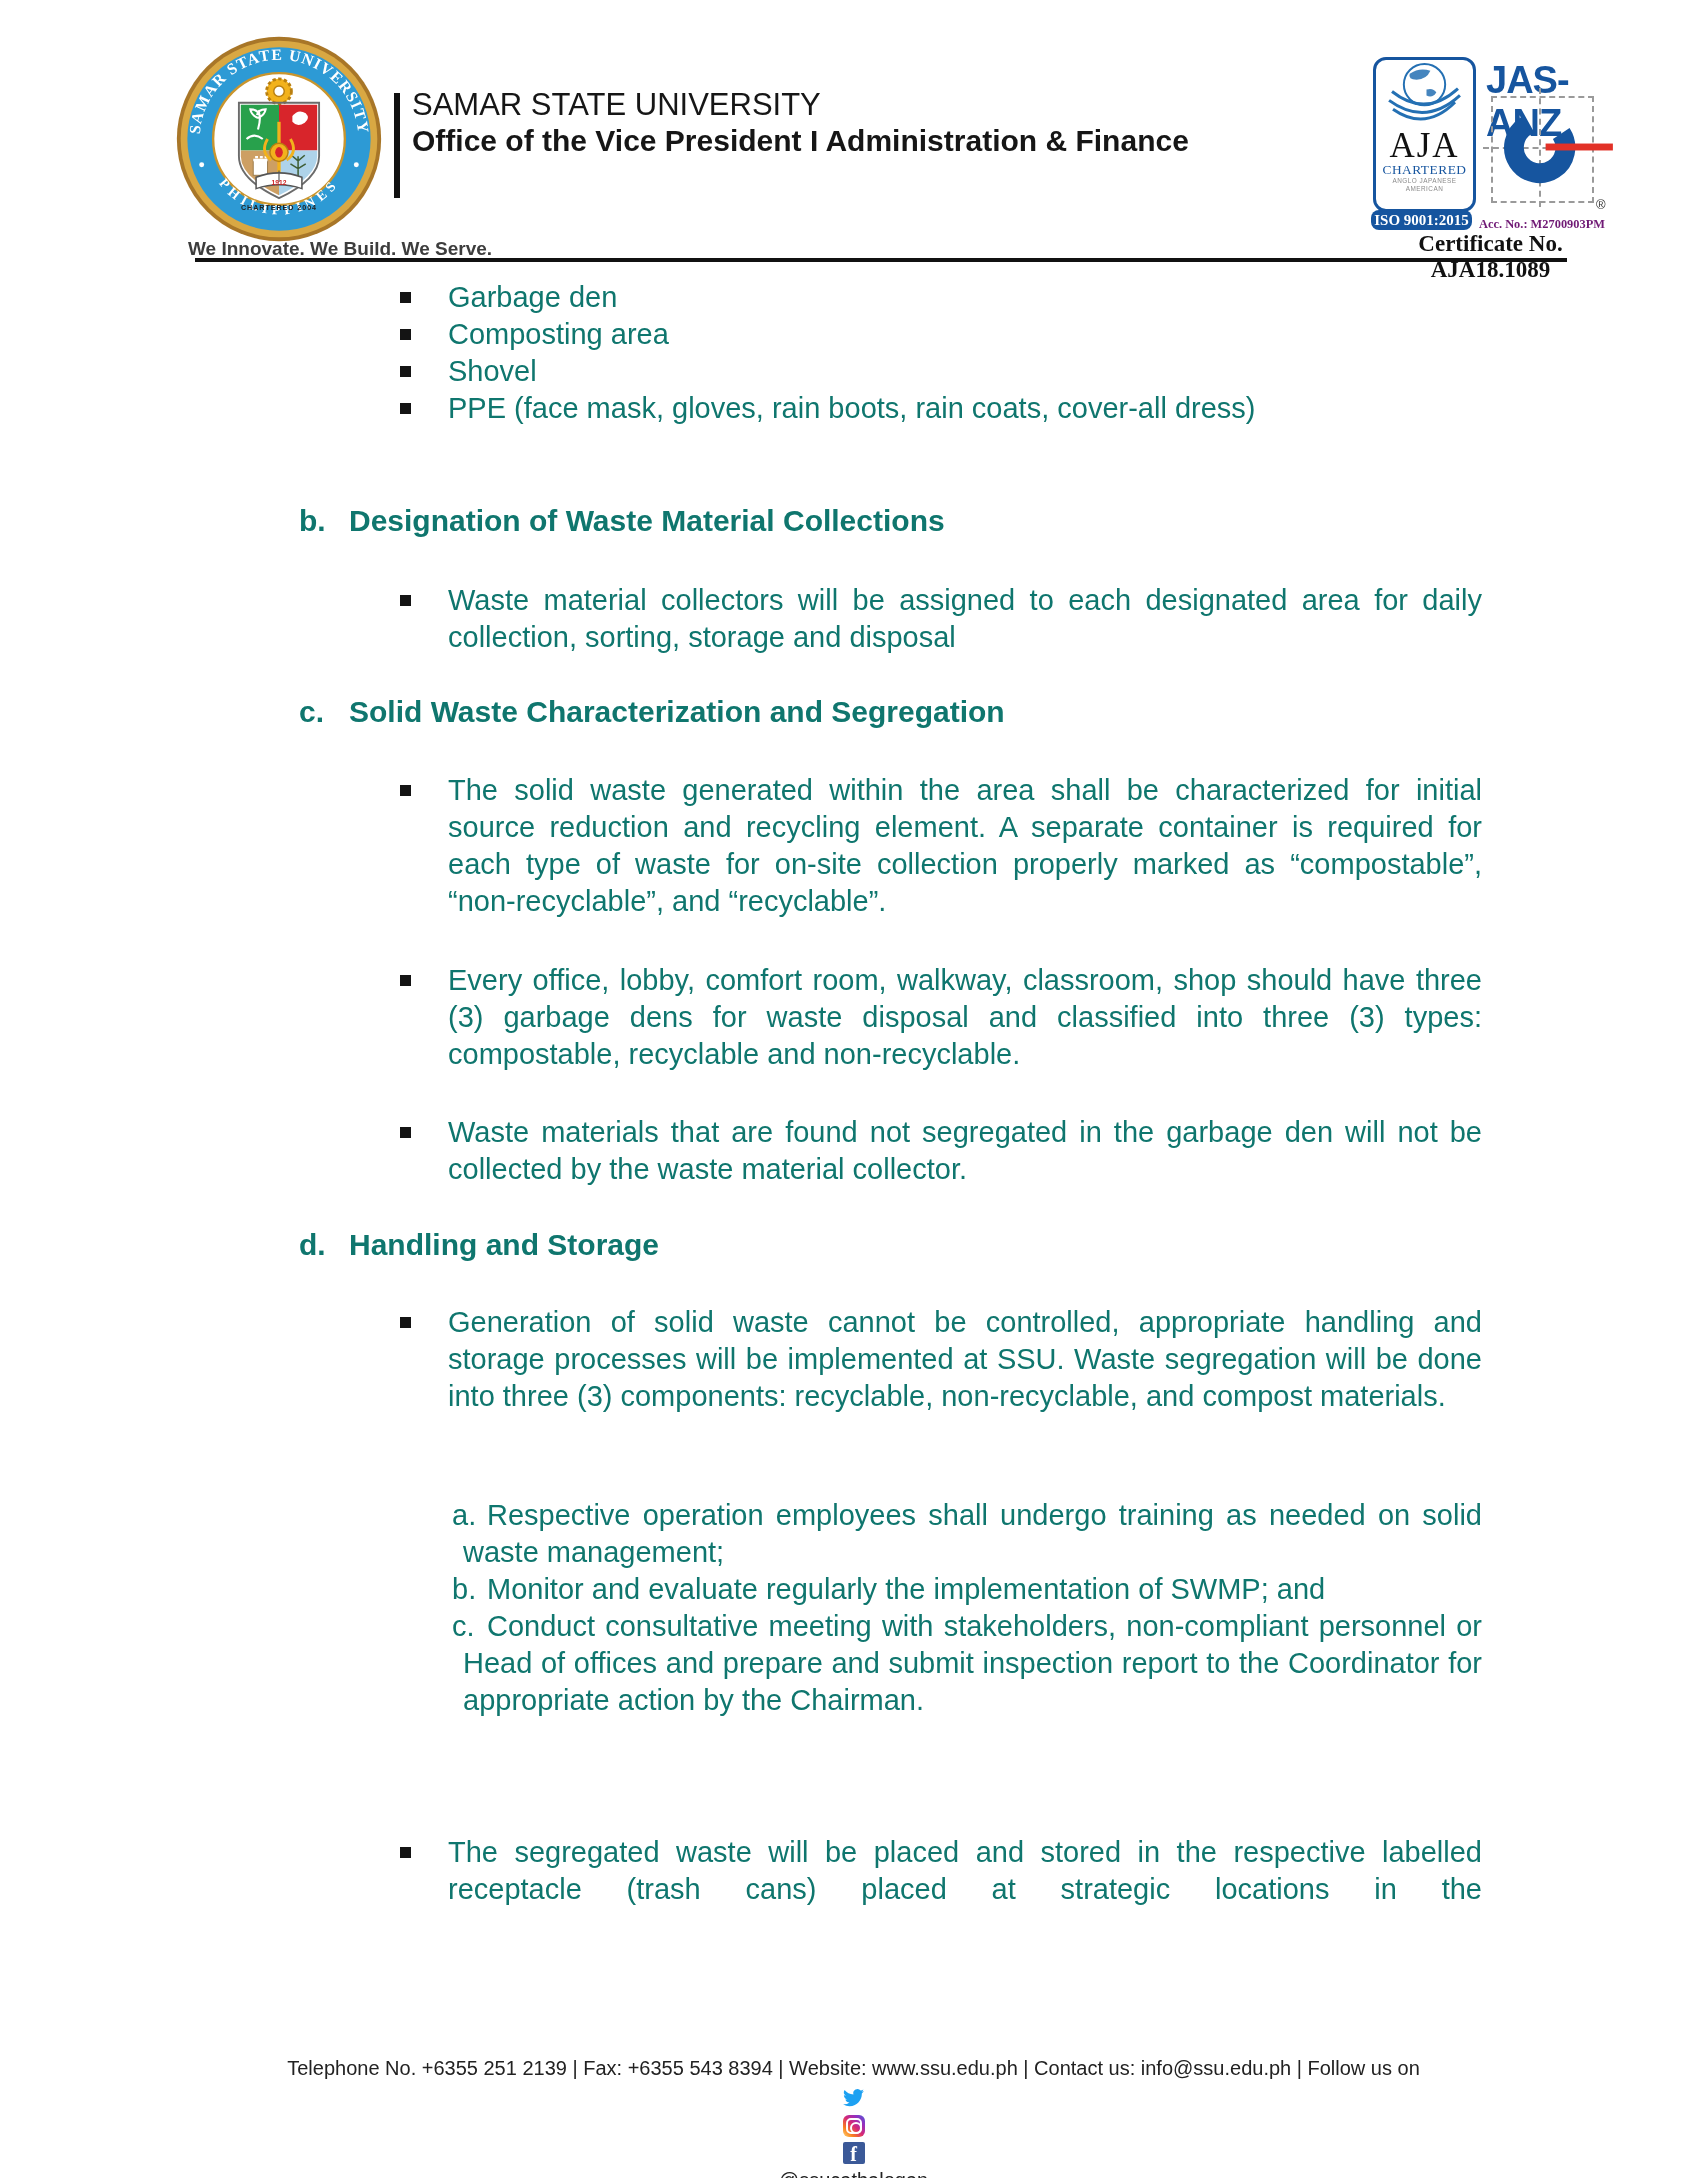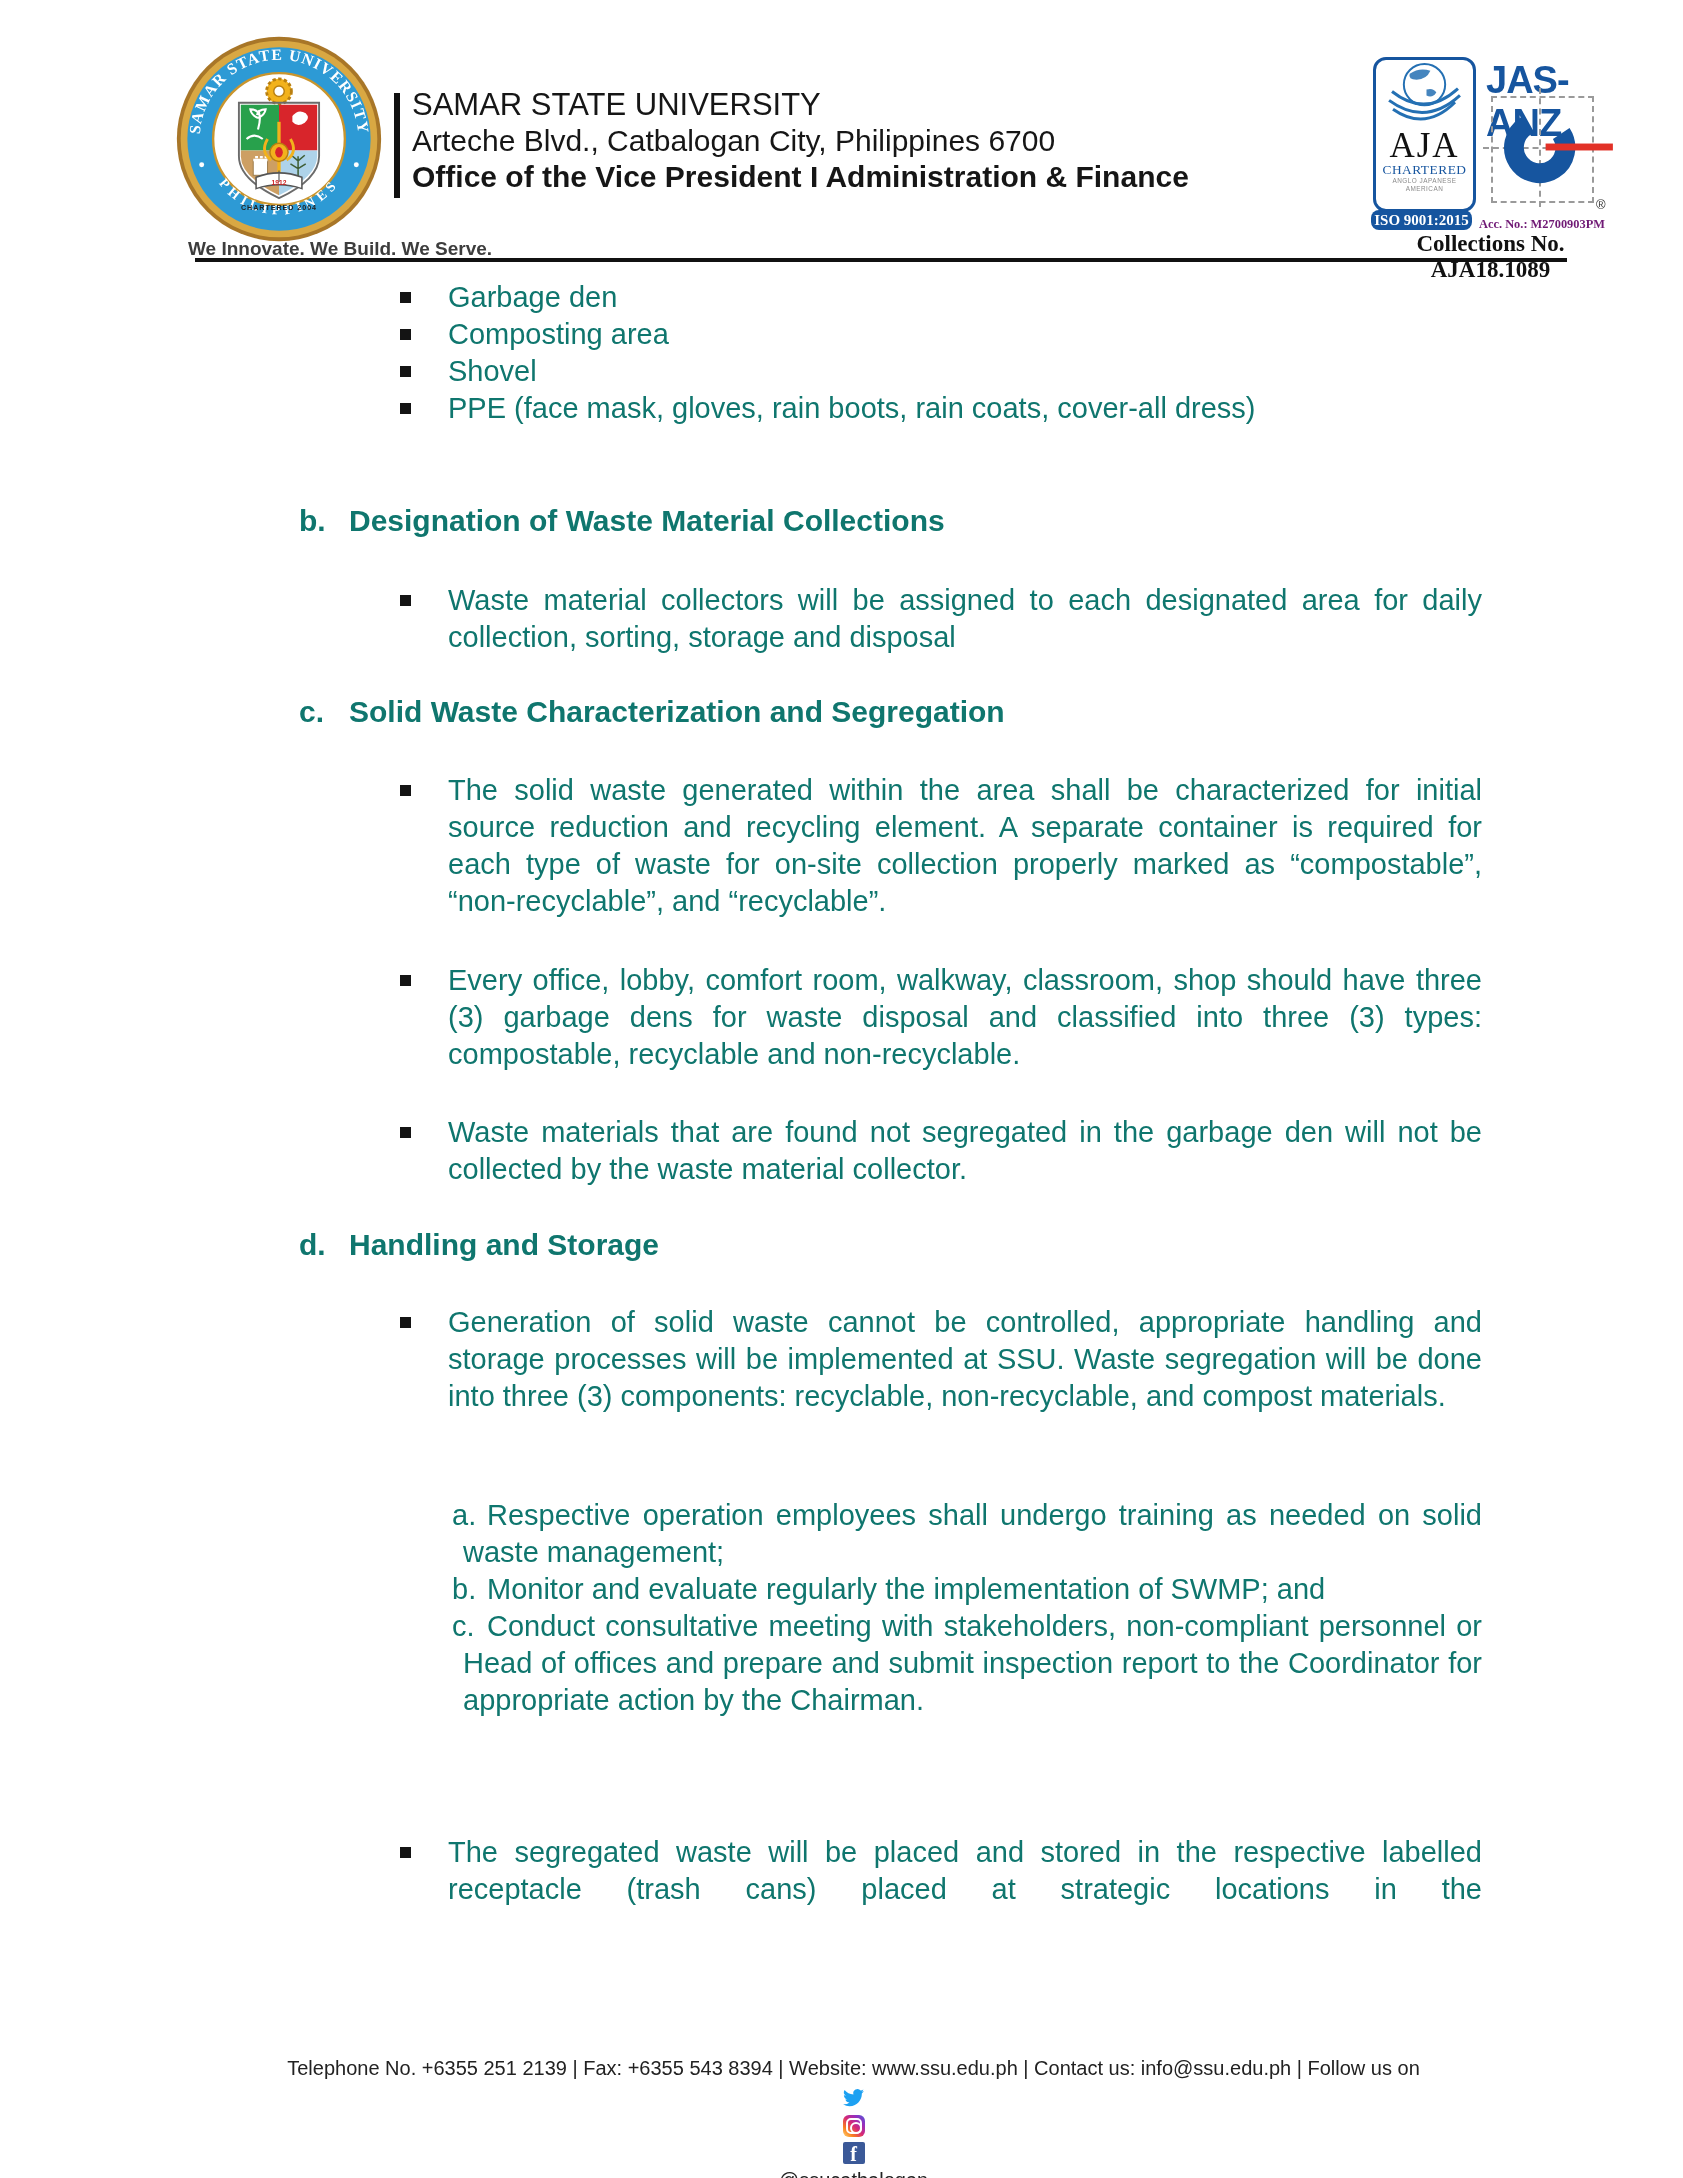--- a/index.html
+++ b/index.html
@@ -122,21 +122,20 @@
       </g>
       <text x="110" y="184" font-size="7.5" fill="#222" text-anchor="middle" letter-spacing="1" font-weight="bold">CHARTERED 2004</text>
     </svg>
 
     <div class="tagline">We Innovate. We Build. We Serve.</div>
 
     <div class="vbar"></div>
 
     <div class="head-text">
       <div class="head-univ">SAMAR STATE UNIVERSITY</div>
-      <div class="head-addr">Arteche Blvd., Catbalogan City, Philippines 6700</div>
       <div class="head-office">Office of the Vice President I Administration &amp; Finance</div>
     </div>
 
     <div class="aja-box">
       <svg width="89" height="63" viewBox="0 0 90 64">
         <circle cx="45" cy="25" r="21" fill="#ffffff" stroke="#2470b3" stroke-width="2"></circle>
         <path d="M30,14 q10,-7 21,-3 q-4,9 -14,9 q-9,0 -7,-6 Z" fill="#2470b3" opacity="0.85"></path>
         <path d="M47,30 q7,-2 10,3 q-4,6 -10,3 Z" fill="#2470b3" opacity="0.85"></path>
         <path d="M12,32 q34,27 67,-3" stroke="#2470b3" stroke-width="3" fill="none"></path>
         <path d="M9,41 q37,27 72,-5" stroke="#2470b3" stroke-width="3" fill="none"></path>
@@ -152,21 +151,21 @@
     <div class="jasanz-box"></div>
     <div class="jasanz-cross-v"></div>
     <div class="jasanz-cross-h"></div>
     <svg class="jasanz-c" viewBox="0 0 120 94">
       <circle cx="44" cy="47" r="26" fill="none" stroke="#16559f" stroke-width="20" stroke-dasharray="125 39" transform="rotate(-33 44 47)"></circle>
       <rect x="50" y="43" width="68" height="7" fill="#e23127"></rect>
     </svg>
     <div class="registered">®</div>
     <div class="accno">Acc. No.: M2700903PM</div>
 
-    <div class="cert">Collections No. AJA18.1089</div>
+    <div class="cert">Certificate No. AJA18.1089</div>
     <div class="rule"></div>
   </div>
 
   <main>
 
     <div class="block eq-list" style="top:279px">
       <div class="eq-item"><span class="sq"></span><span>Garbage den</span></div>
       <div class="eq-item"><span class="sq"></span><span>Composting area</span></div>
       <div class="eq-item"><span class="sq"></span><span>Shovel</span></div>
       <div class="eq-item"><span class="sq"></span><span>PPE (face mask, gloves, rain boots, rain coats, cover-all dress)</span></div>

